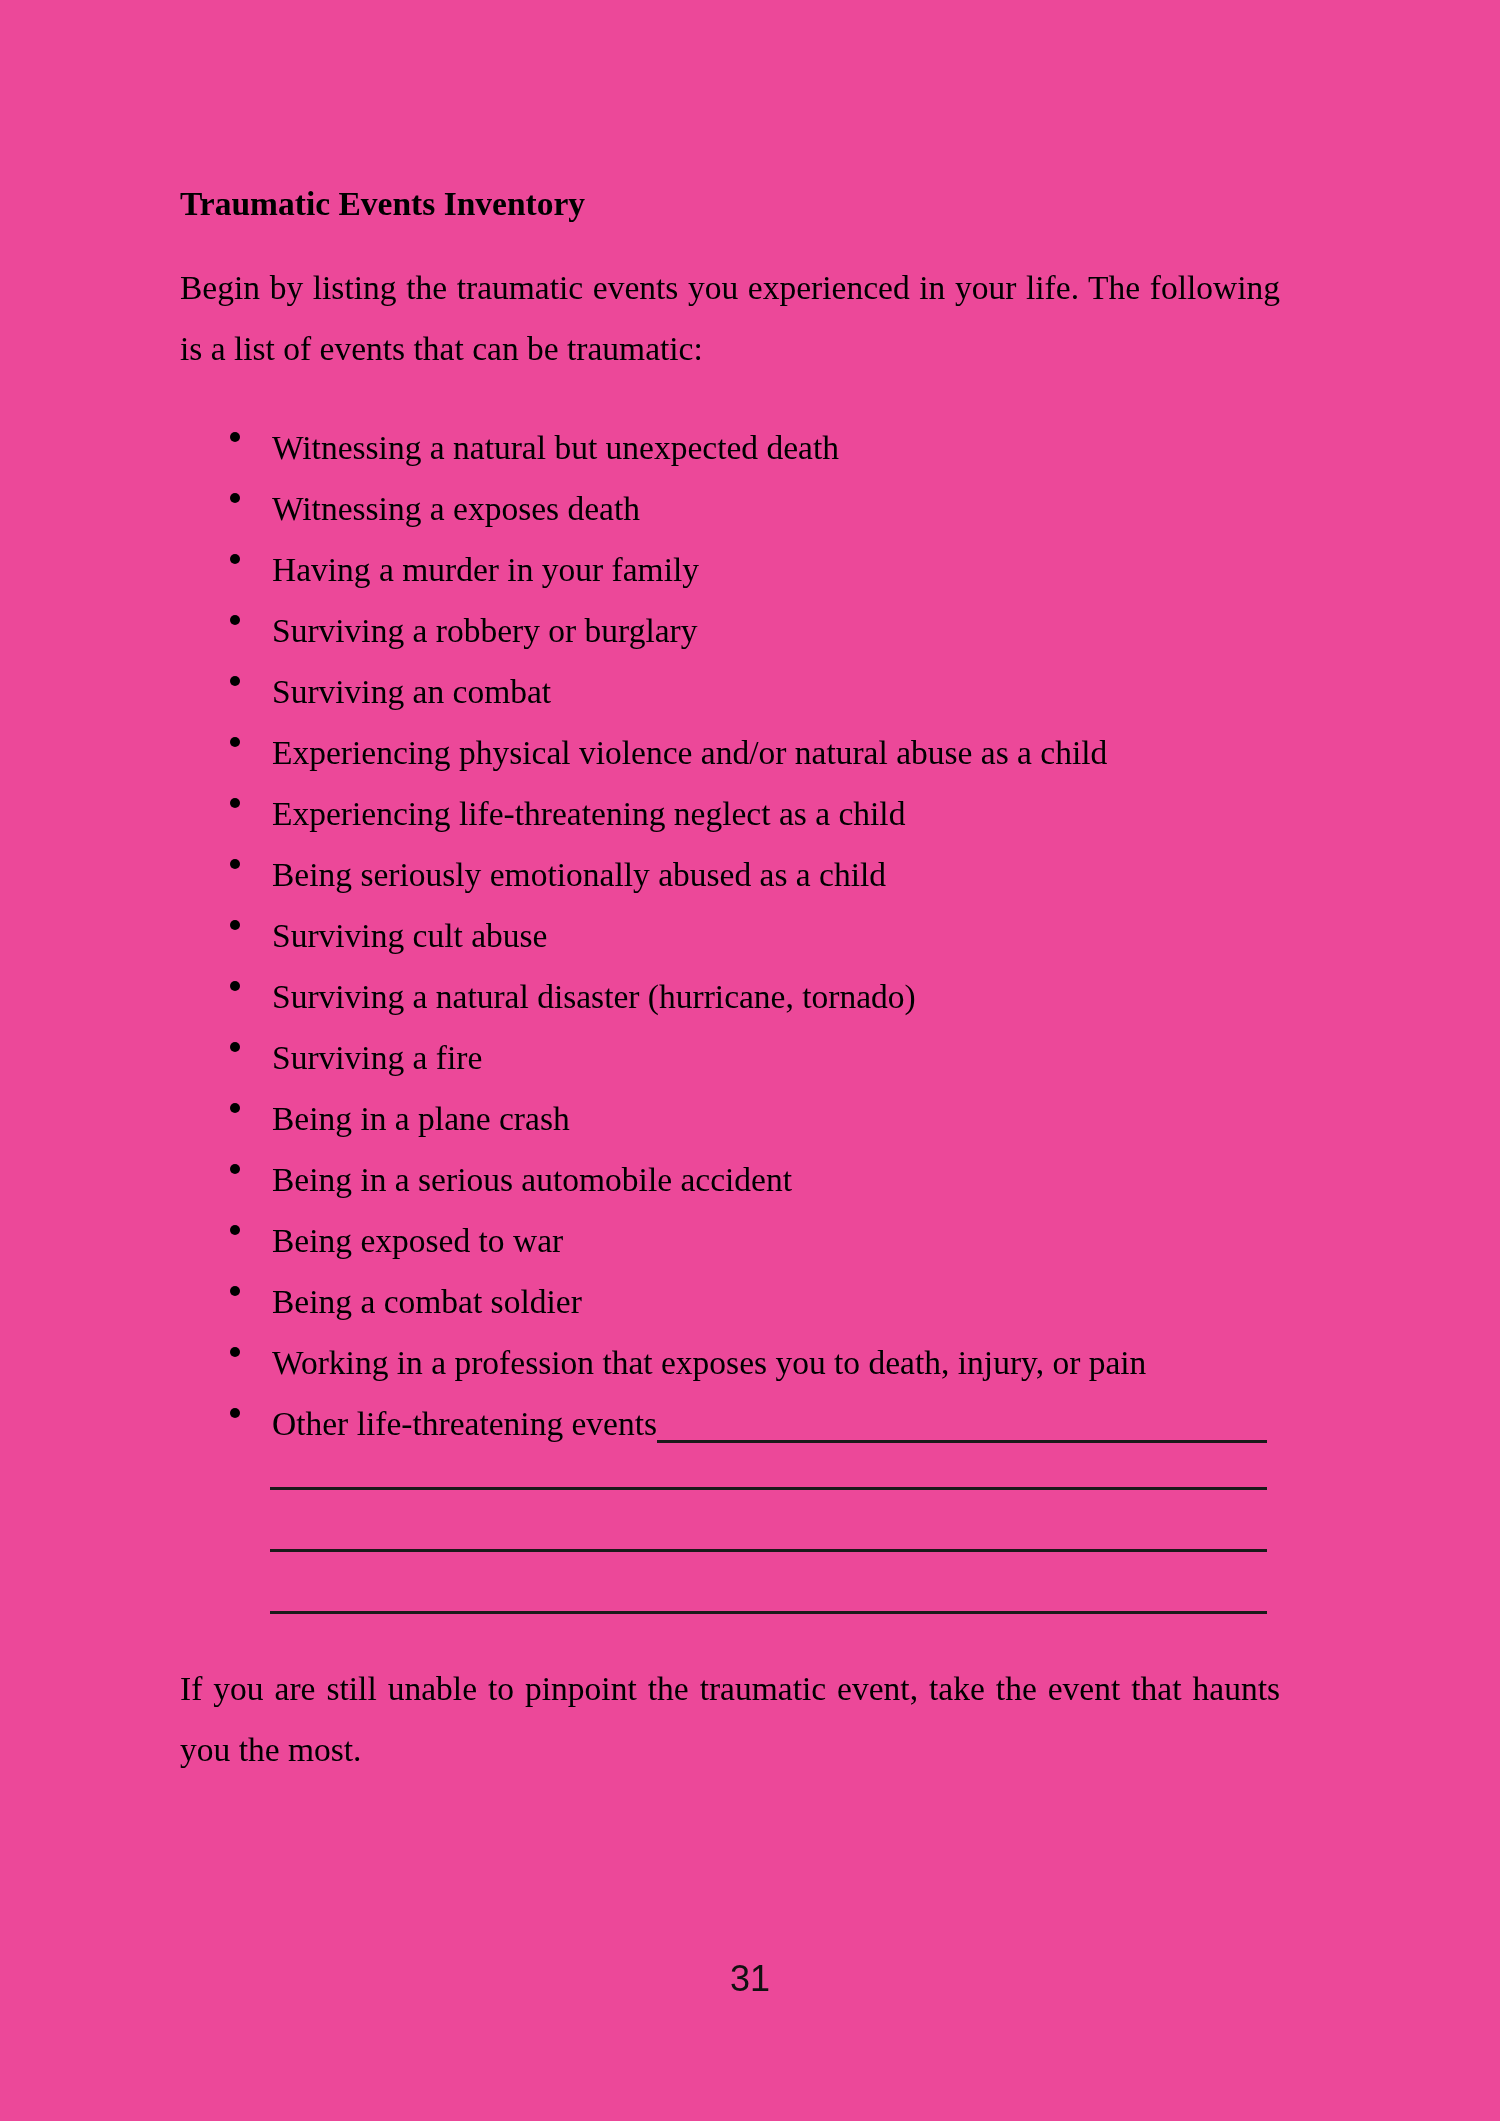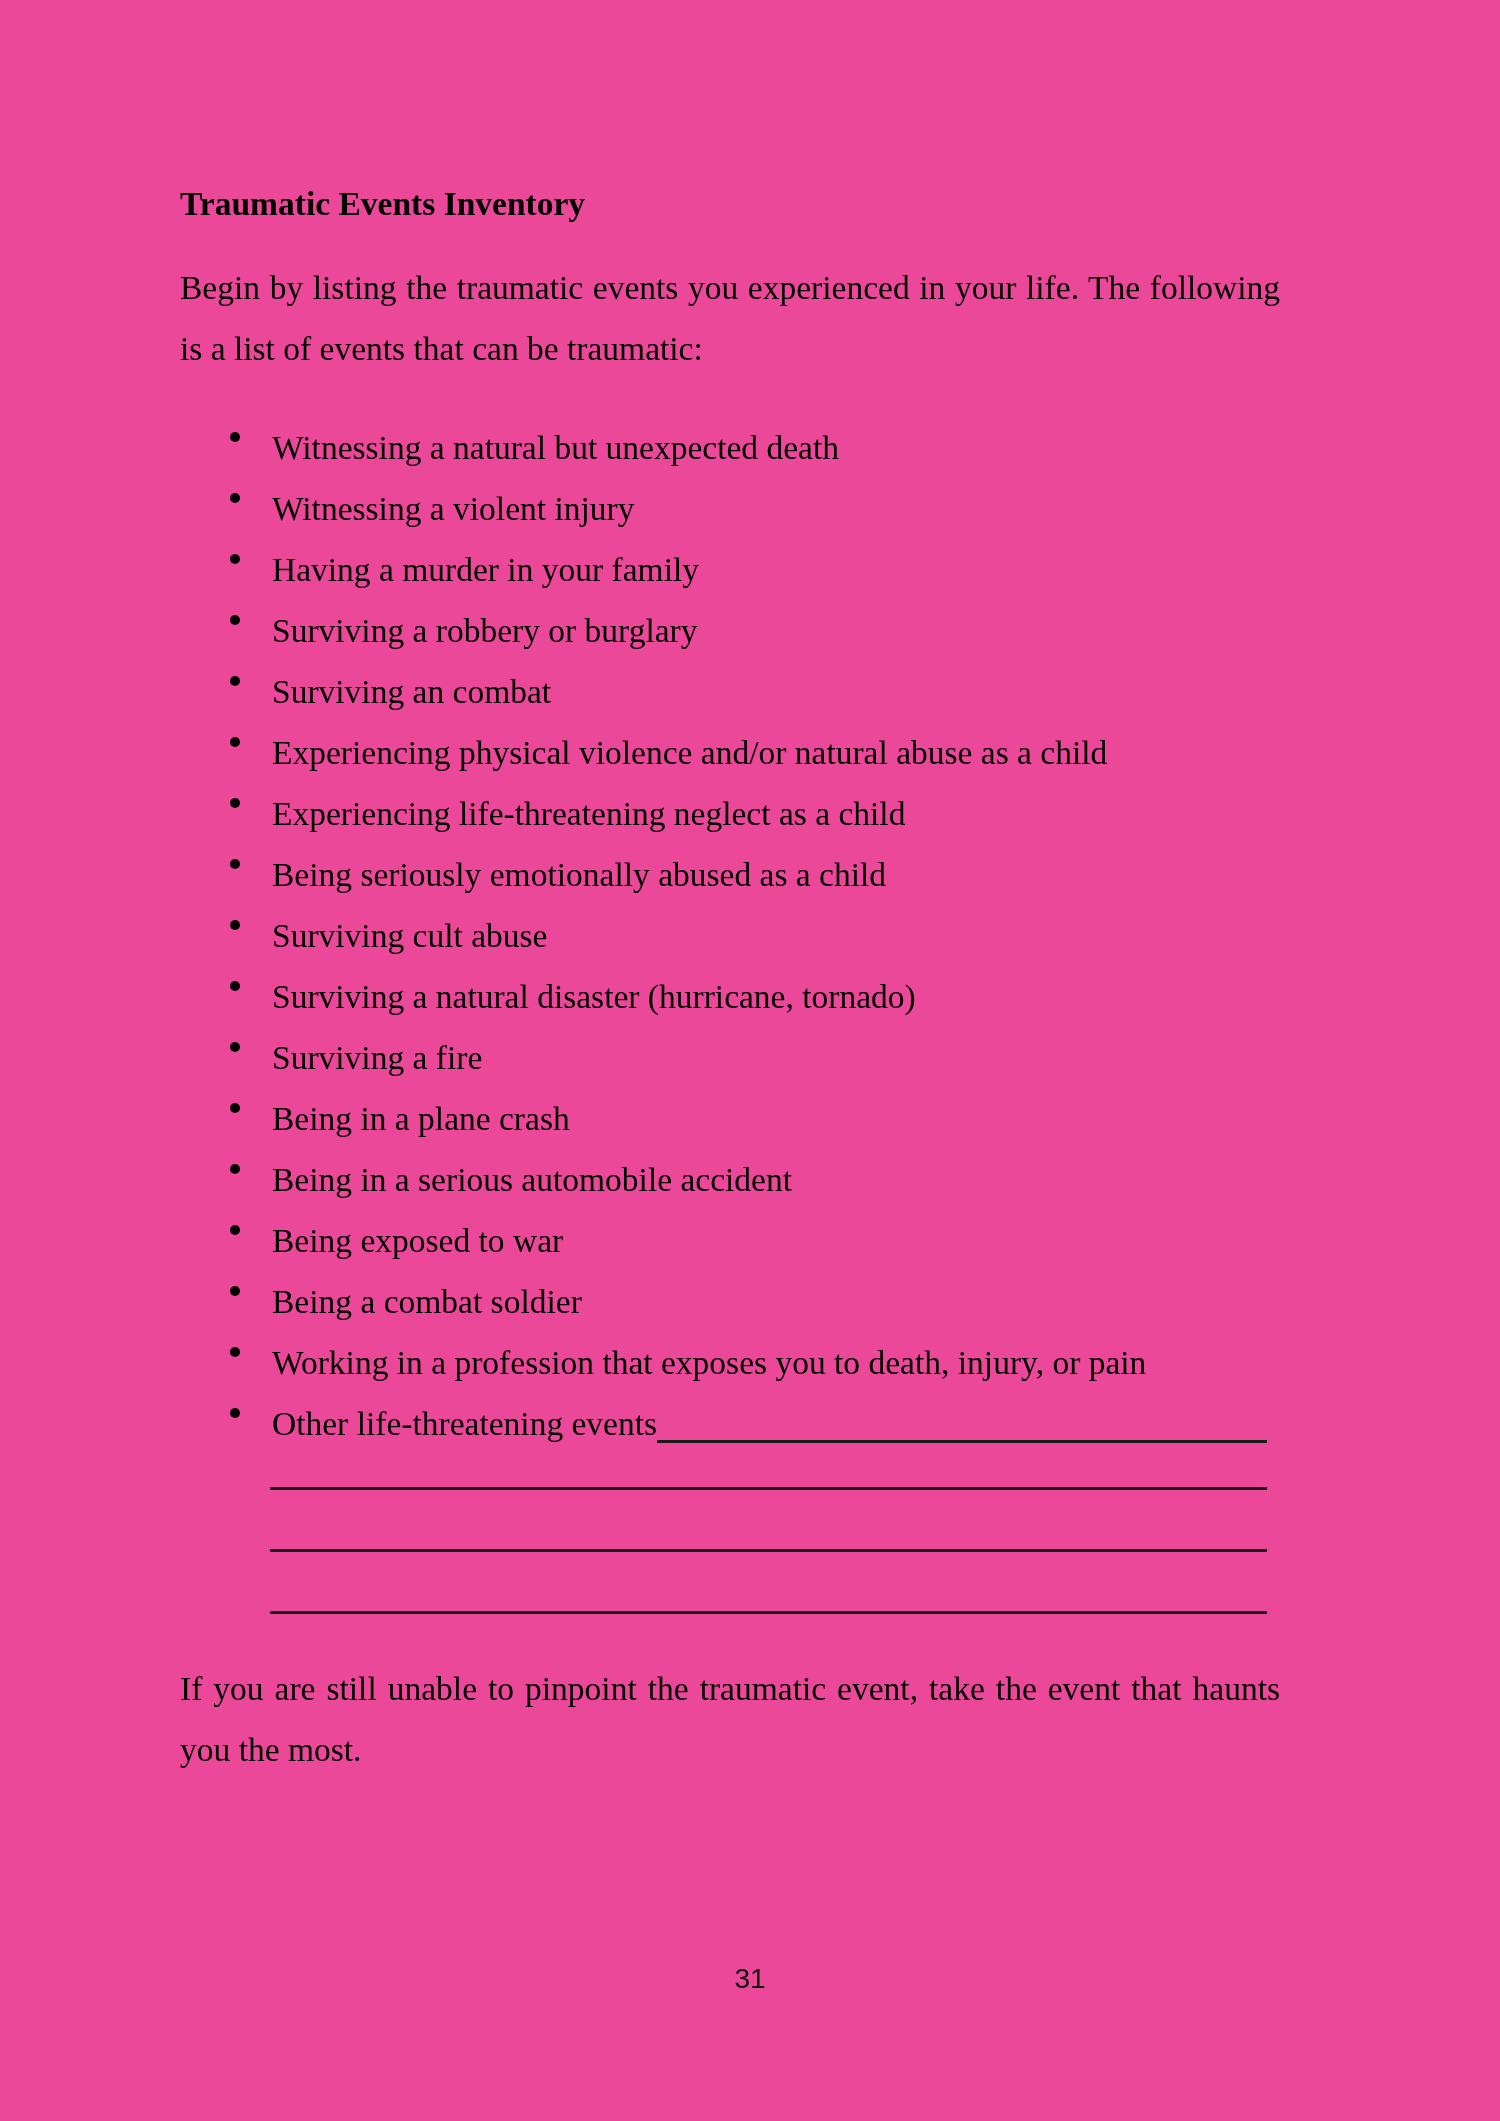--- a/index.html
+++ b/index.html
@@ -80,21 +80,21 @@
   .closing {
     margin-top: 44px;
   }
   .page-number {
     position: absolute;
     top: 1962px;
     left: 0;
     width: 100%;
     text-align: center;
     font-family: "Liberation Sans", "DejaVu Sans", sans-serif;
-    font-size: 28px;
+    font-size: 36px;
     line-height: 34px;
     color: #111111;
   }
 </style>
 </head>
 <body>
 
 <div class="page">
   <div class="content">
 
@@ -102,21 +102,21 @@
 
     <p class="para intro">Begin by listing the traumatic events you experienced in your life. The following is a list of events that can be traumatic:</p>
 
     <ul class="bullet-list">
       <li class="bullet-item">
           <span class="dot"></span>
           <span class="bullet-text">Witnessing a natural but unexpected death</span>
         </li>
       <li class="bullet-item">
           <span class="dot"></span>
-          <span class="bullet-text">Witnessing a violent injury</span>
+          <span class="bullet-text">Witnessing a exposes death</span>
         </li>
       <li class="bullet-item">
           <span class="dot"></span>
           <span class="bullet-text">Having a murder in your family</span>
         </li>
       <li class="bullet-item">
           <span class="dot"></span>
           <span class="bullet-text">Surviving a robbery or burglary</span>
         </li>
       <li class="bullet-item">

